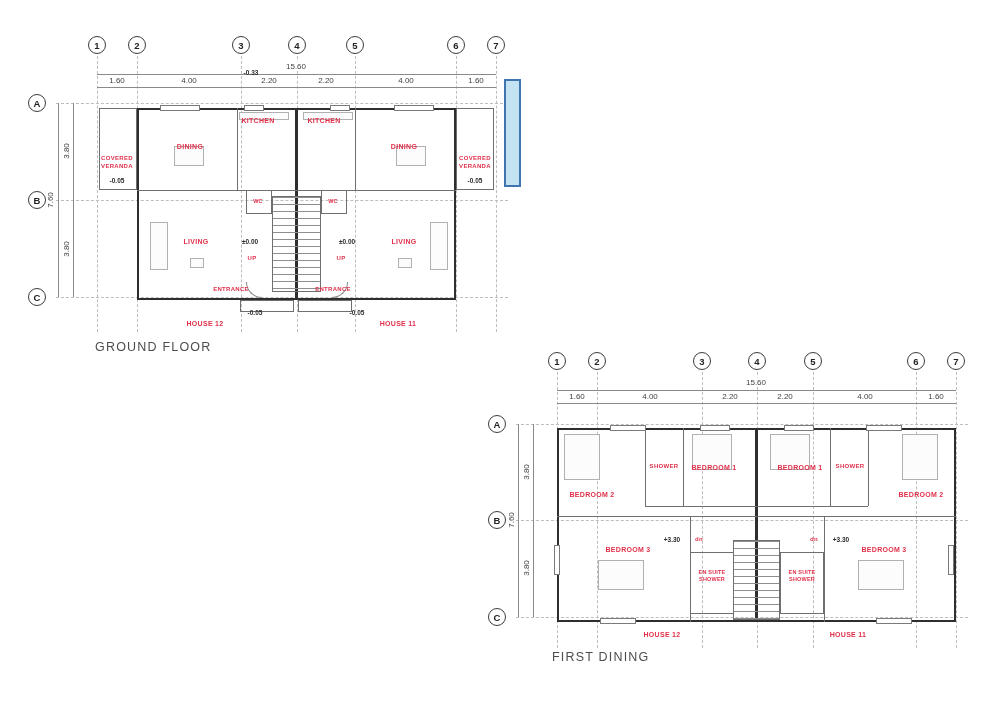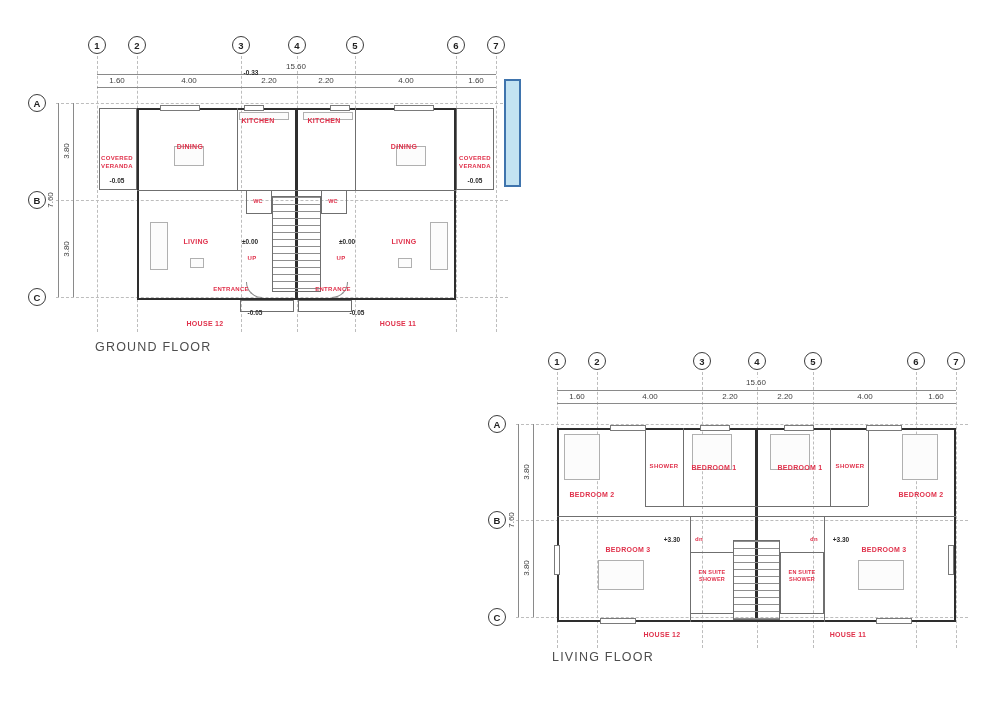--- a/index.html
+++ b/index.html
@@ -221,15 +221,15 @@
   <div class="rlab xs" style="left:802px;top:572px">EN SUITE</div>
   <div class="rlab xs" style="left:802px;top:579px">SHOWER</div>
   <div class="rlab sm lc" style="left:699px;top:539px">dn</div>
   <div class="rlab sm lc" style="left:814px;top:539px">dn</div>
 
   <div class="lvl" style="left:672px;top:539px">+3.30</div>
   <div class="lvl" style="left:841px;top:539px">+3.30</div>
 
   <div class="house" style="left:662px;top:634px">HOUSE 12</div>
   <div class="house" style="left:848px;top:634px">HOUSE 11</div>
-  <div class="plan-title" style="left:552px;top:650px">LIVING FLOOR</div>
+  <div class="plan-title" style="left:552px;top:650px">FIRST DINING</div>
 
 </div>
 
 </body></html>

